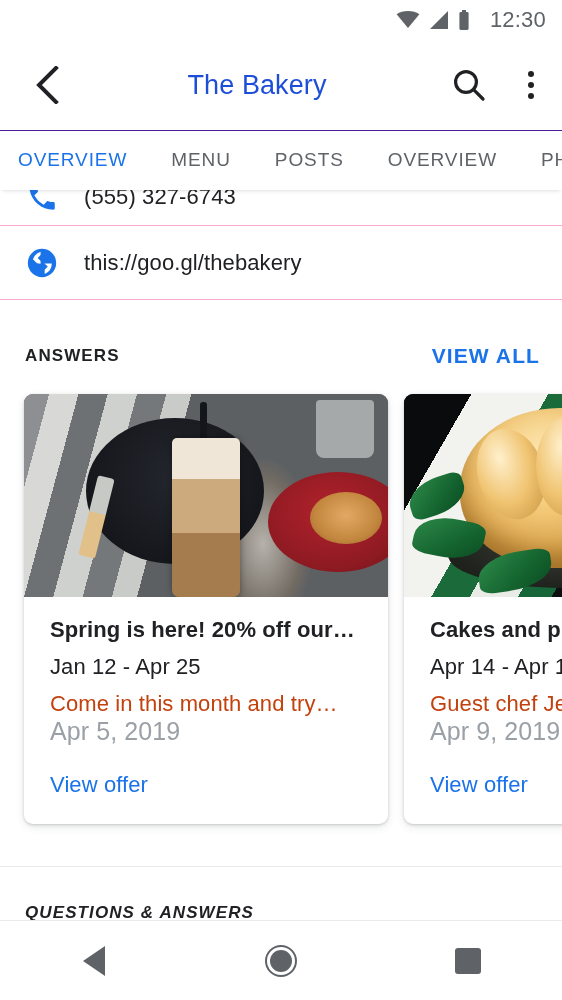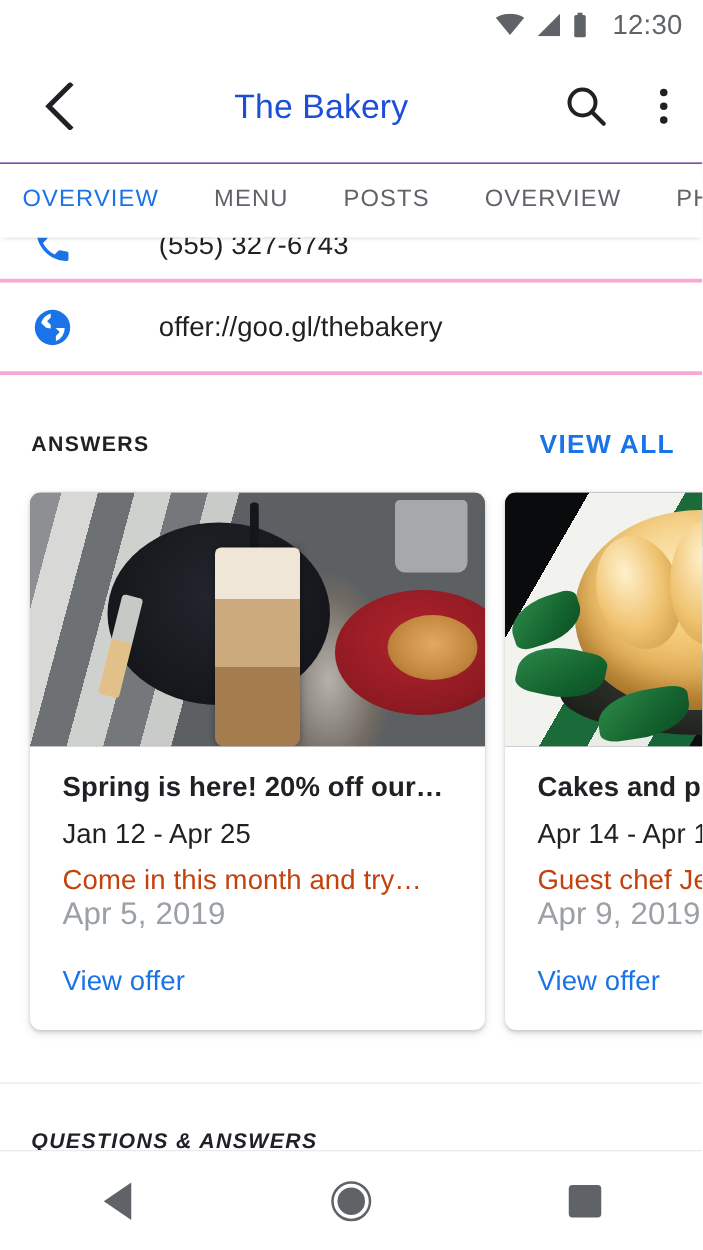--- a/index.html
+++ b/index.html
@@ -79,22 +79,21 @@
     position: absolute; top: 190px; left: 0;
     width: 562px; height: 730px;
     background: #ffffff;
     overflow: hidden;
   }
 
   .info-row {
     position: relative;
     height: 58px;
     display: flex; align-items: center;
-    border-bottom: 3px solid #f9a8d4;
-    gap: 43px;
+    border-bottom: 1px solid #f9a8d4;
   }
   .info-row.clipped { height: 58px; margin-top: -22px; }
   .info-icon {
     width: 84px; min-width: 84px;
     display: flex; align-items: center; justify-content: center;
   }
   .info-text { font-size: 22px; color: #202124; letter-spacing: .1px; }
 
   .info-row.website { height: 74px; }
 
@@ -329,21 +328,21 @@
       <div class="info-text">(555) 327-6743</div>
     </div>
 
     <div class="info-row website">
       <div class="info-icon">
         <svg width="34" height="34" viewBox="0 0 24 24">
           <circle cx="12" cy="12" r="10" fill="#1a73e8"></circle>
           <path d="M11 4.1v2.3L9 8.4l2 2.1v2l-2.6-.3-2.8-2.8A8 8 0 0 1 11 4.1zm2.9 15.7v-3l2.2-2.3-2.4-2.2h5.2a8 8 0 0 1-5 7.5z" fill="#ffffff"></path>
         </svg>
       </div>
-      <div class="info-text">offer://goo.gl/thebakery</div>
+      <div class="info-text">this://goo.gl/thebakery</div>
     </div>
 
     <div class="section-head">
       <div class="section-title">ANSWERS</div>
       <div class="section-action">VIEW ALL</div>
     </div>
 
     <div class="cards-strip">
 
       <div class="offer-card">

